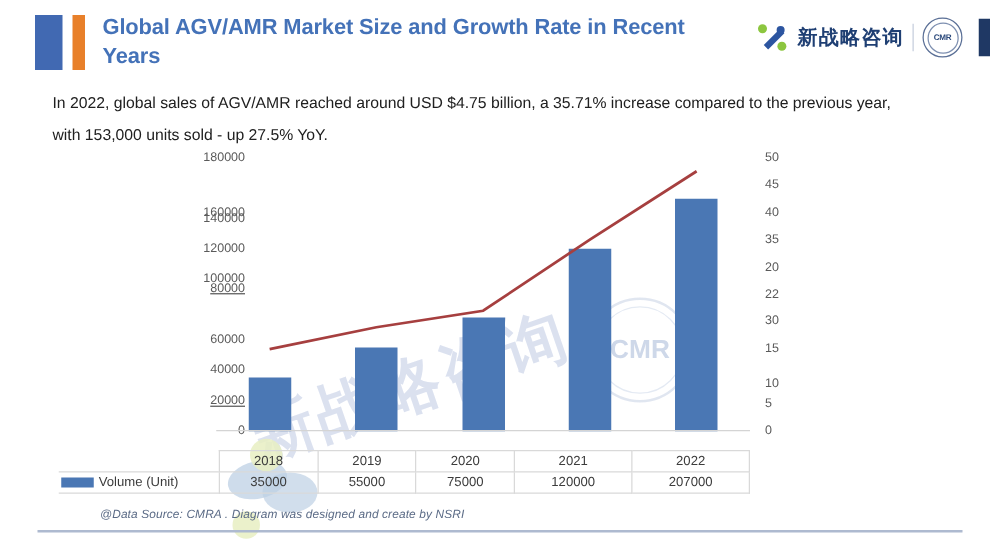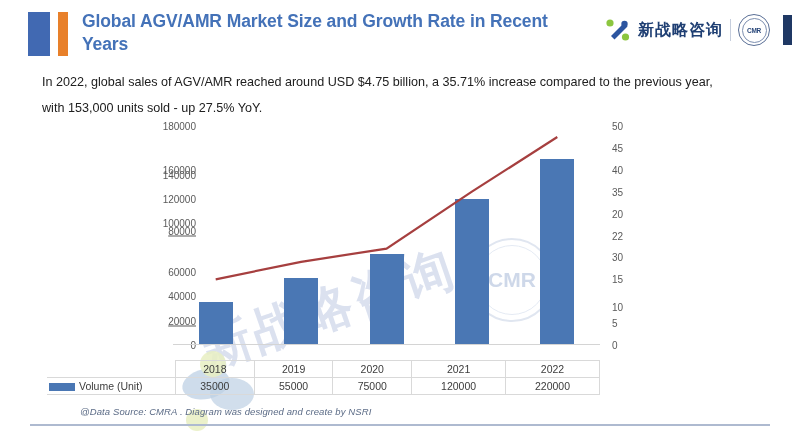--- a/index.html
+++ b/index.html
@@ -179,21 +179,21 @@
           <td>2022</td>
         </tr>
     <tr>
       <td class="lab">
         <span class="sw-bar"></span><span>Volume (Unit)</span>
       </td>
     <td>35000</td>
           <td>55000</td>
           <td>75000</td>
           <td>120000</td>
-          <td>220000</td>
+          <td>207000</td>
         </tr>
   </tbody>
     </table>
 
   <div class="footer">@Data Source:  CMRA . Diagram was designed and create by NSRI</div>
   <div class="rule"></div>
 
 </div>
 
 </body></html>

